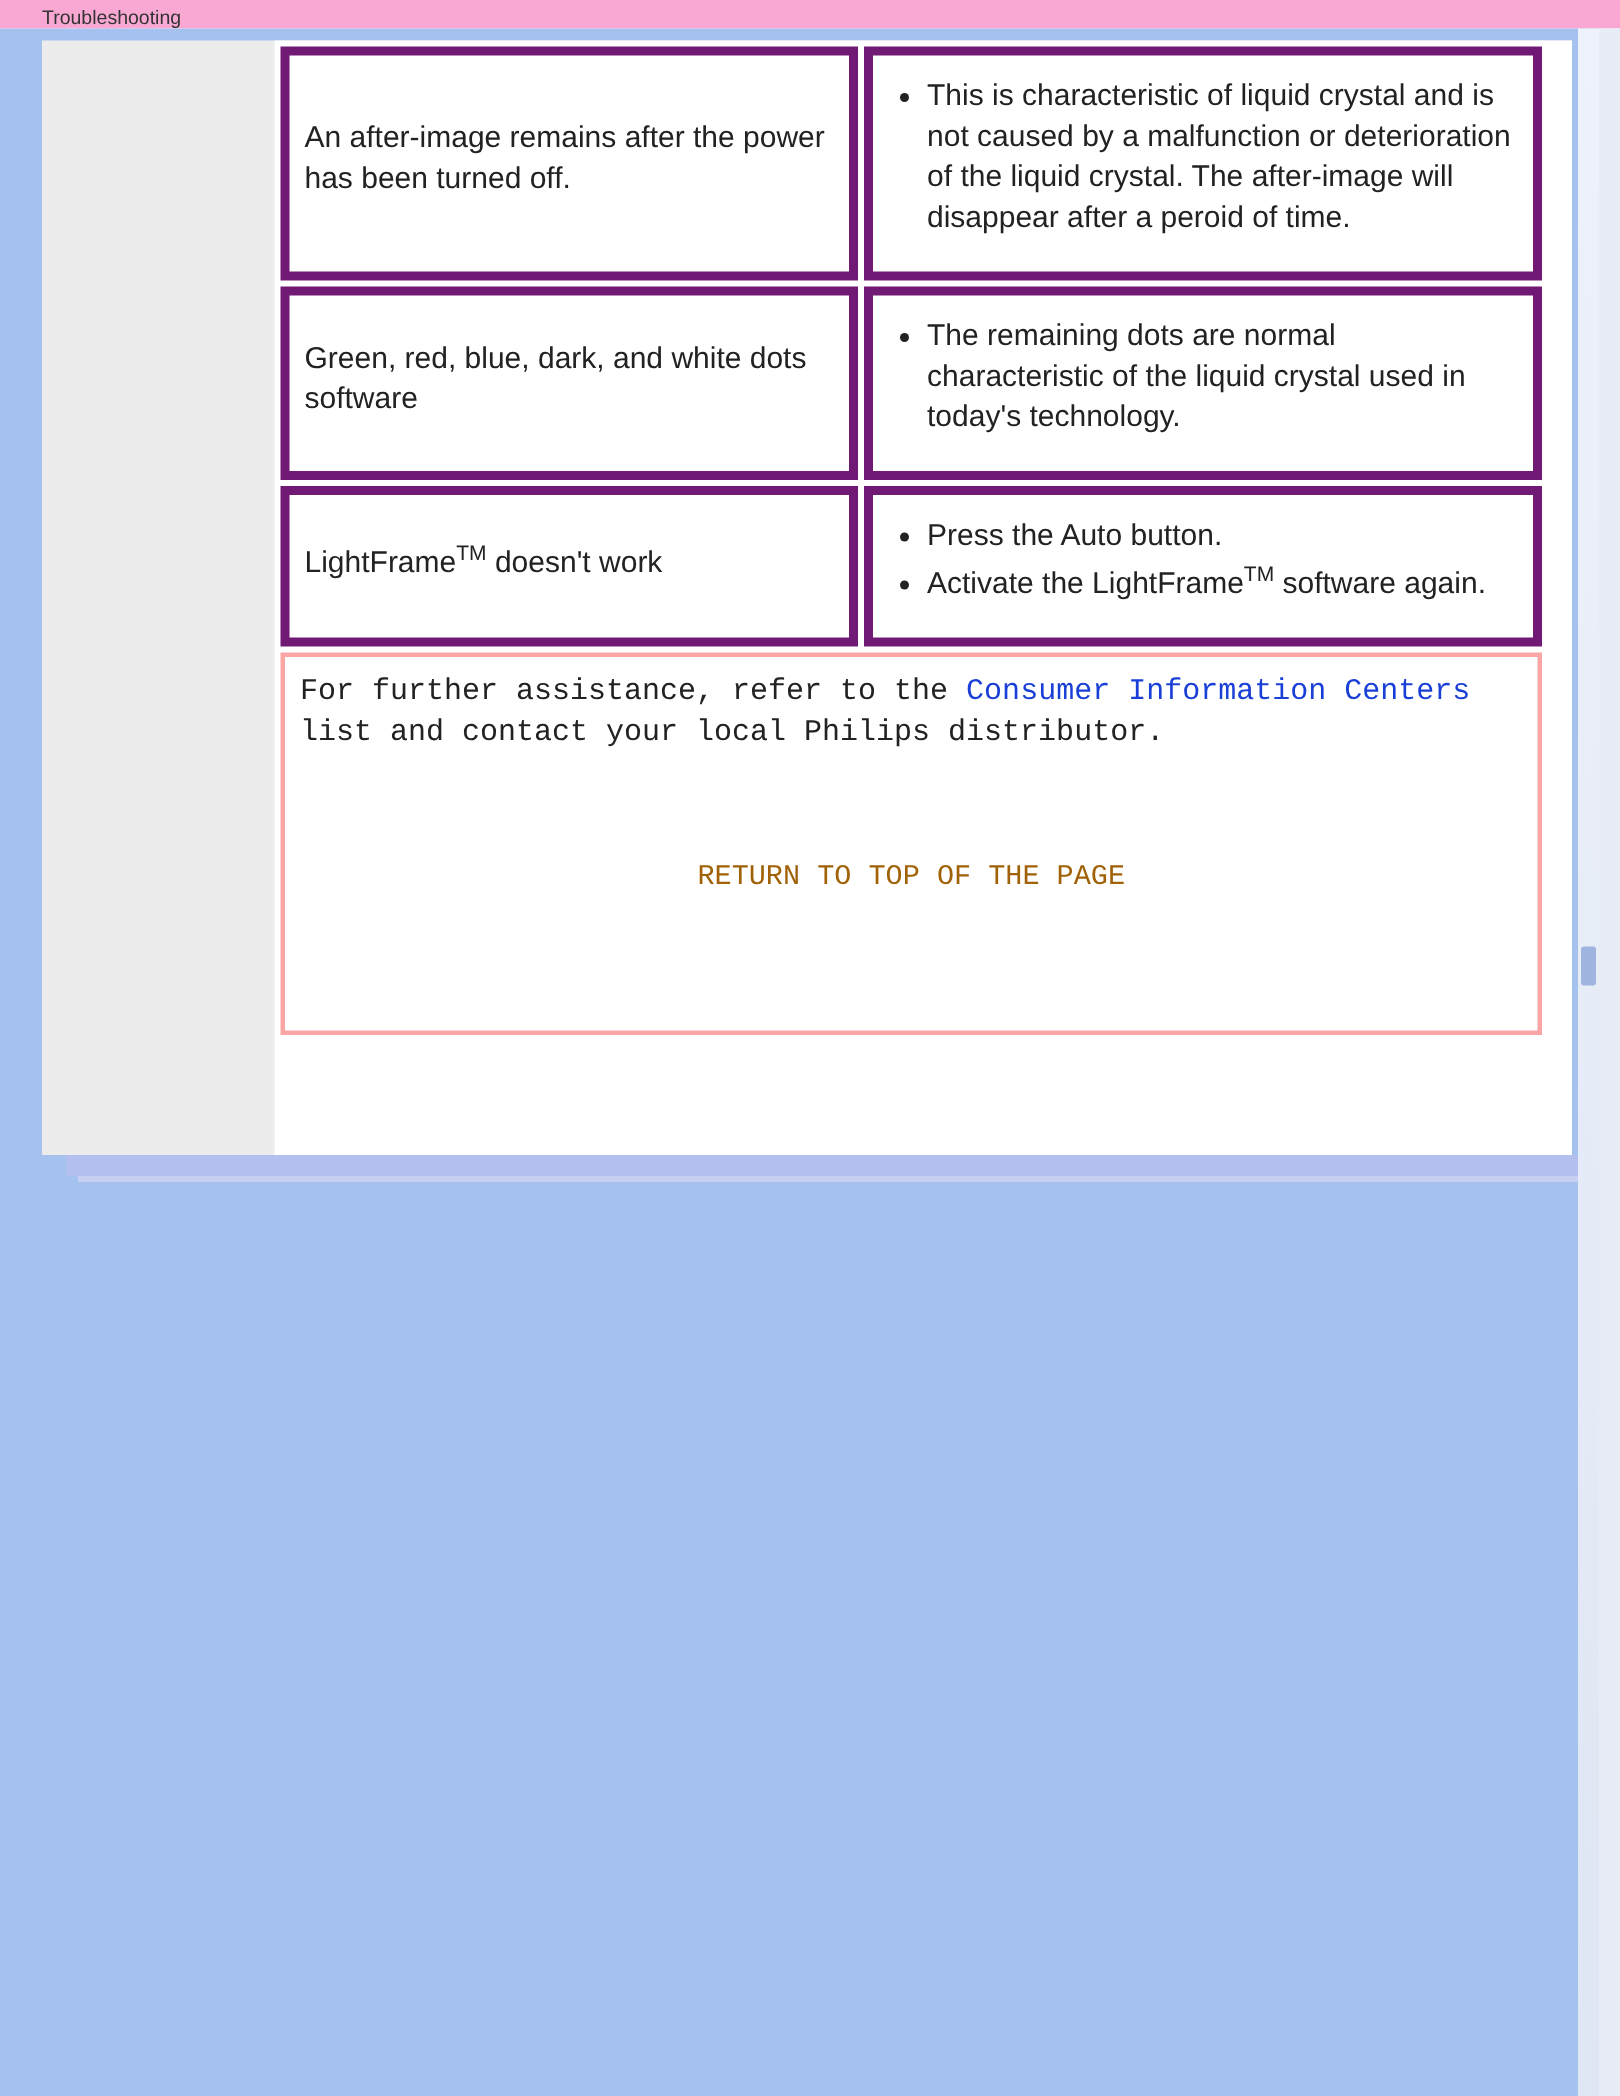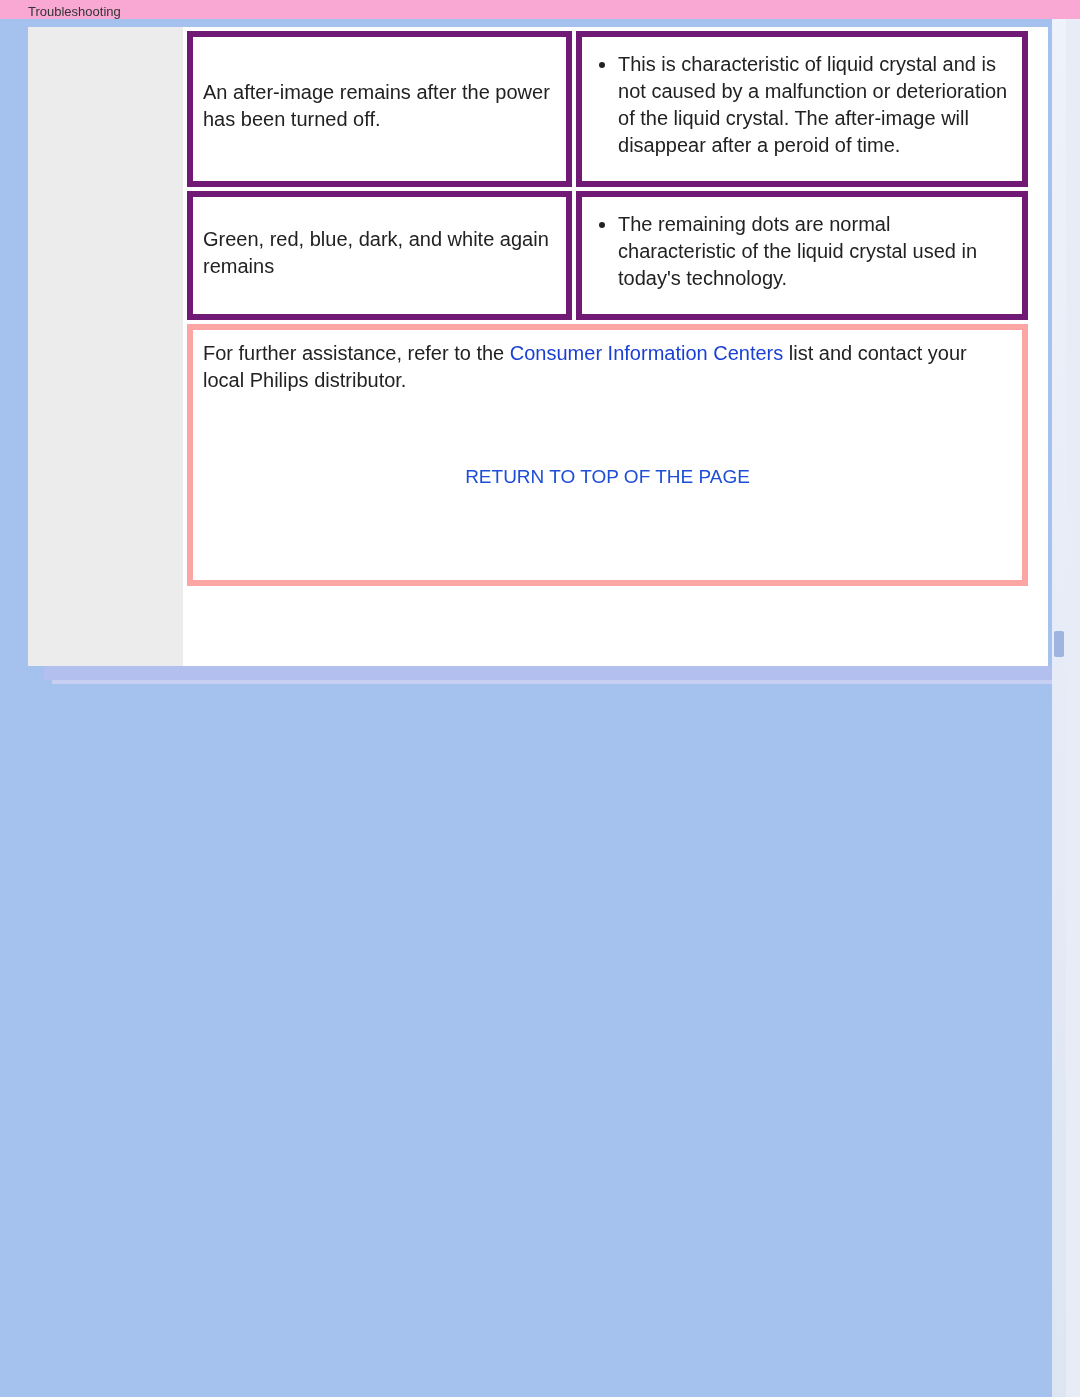--- a/index.html
+++ b/index.html
@@ -58,34 +58,35 @@
   .tbl td.symptom { width: 46%; }
   .tbl td.solution ul {
     margin: 0 0 0 26px;
     padding: 0;
   }
   .tbl td.solution li {
     margin: 0 0 2px 0;
   }
   .sup { font-size: 0.7em; vertical-align: super; }
   .footer-cell {
-    border: 6px solid #fca5a5;
+    border: 3px solid #fca5a5;
     padding: 10px 10px 90px 10px;
     font-size: 20px;
     line-height: 1.35;
     color: #222;
     margin: 0 4px 20px 4px;
+    font-family: Liberation Mono, monospace;
   }
   .footer-cell a.cic { color: #1a3fd6; text-decoration: none; }
   .return-link {
     display: block;
     text-align: center;
     margin-top: 70px;
     font-size: 19px;
-    color: #1d4ed8;
+    color: #a16207;
     text-decoration: none;
   }
   
   .shadow-bar {
     height: 14px;
     background: #b3bfef;
     margin: 0 14px 0 44px;
   }
   .shadow-bar2 {
     height: 4px;
@@ -127,25 +128,36 @@
                 <span>An after-image remains after the power has been turned off.</span>
               </td>
               <td class="solution">
                 <ul>
                   <li><span>This is characteristic of liquid crystal and is not caused by a malfunction or deterioration of the liquid crystal. The after-image will disappear after a peroid of time.</span></li>
                 </ul>
               </td>
             </tr>
             <tr>
               <td class="symptom">
-                <span>Green, red, blue, dark, and white again remains</span>
+                <span>Green, red, blue, dark, and white dots software</span>
               </td>
               <td class="solution">
                 <ul>
                   <li><span>The remaining dots are normal characteristic of the liquid crystal used in today's technology.</span></li>
+                </ul>
+              </td>
+            </tr>
+            <tr>
+              <td class="symptom">
+                <span>LightFrame<span class="sup">TM</span> doesn't work</span>
+              </td>
+              <td class="solution">
+                <ul>
+                  <li><span>Press the Auto button.</span></li>
+                  <li><span>Activate the LightFrame<span class="sup">TM</span> software again.</span></li>
                 </ul>
               </td>
             </tr>
           </tbody>
             </table>
 
           <div class="footer-cell">
             <span>For further assistance, refer to the </span><a href="#" class="cic">Consumer Information Centers</a><span> list and contact your local Philips distributor.</span>
             <a href="#" class="return-link">RETURN TO TOP OF THE PAGE</a>
           </div>

